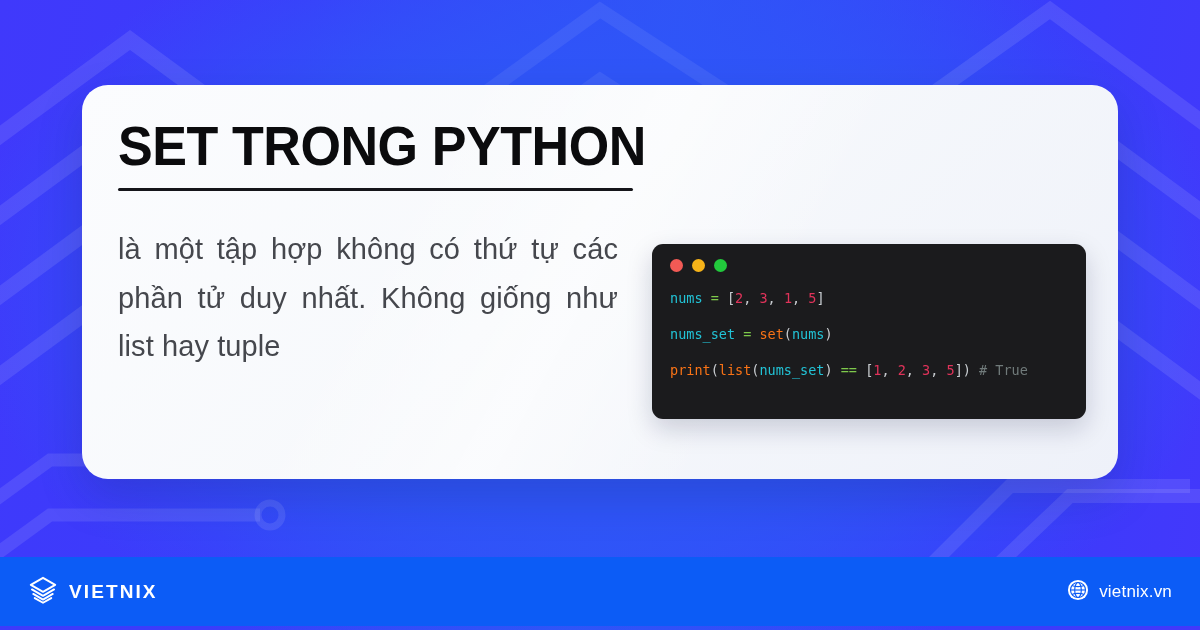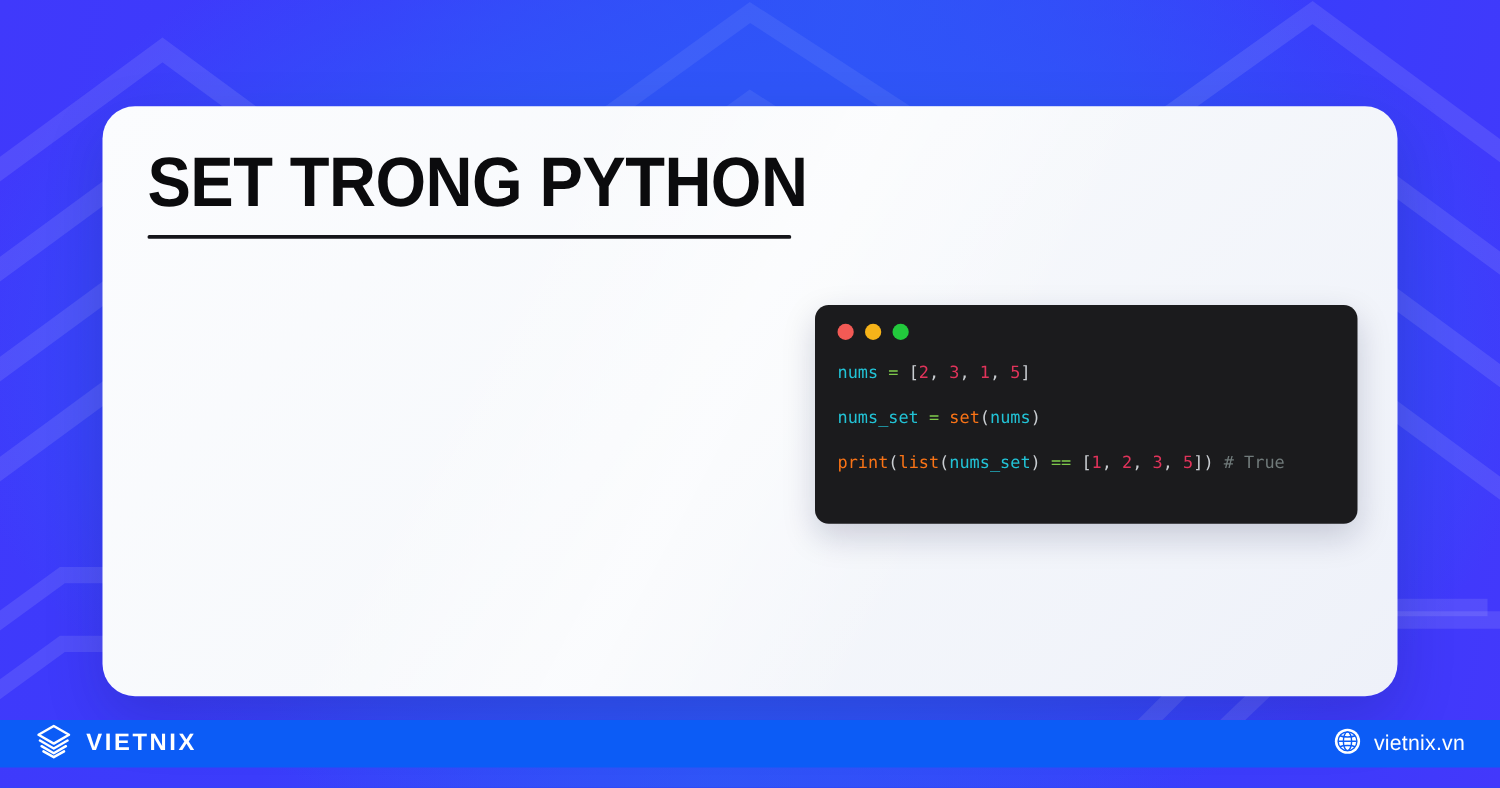--- a/index.html
+++ b/index.html
@@ -37,21 +37,21 @@
   .wm-bl    { left: -40px;  bottom: 30px; }
   .wm-br    { right: -30px; bottom: 24px; }
   .wm-mid   { left: 400px;  top: -40px;  }
 
   
   .card {
     position: absolute;
     left: 82px;
     top: 85px;
     width: 1036px;
-    height: 472px;
+    height: 394px;
     border-radius: 26px;
     background: linear-gradient(135deg, #fbfcfe 0%, #f7f9fc 45%, #eef1f9 100%);
     box-shadow: 0 18px 46px rgba(17, 24, 80, 0.18);
     overflow: hidden;
   }
   .card-sheen {
     position: absolute;
     inset: 0;
     background: linear-gradient(118deg, rgba(255,255,255,0) 30%, rgba(255,255,255,0.55) 48%, rgba(255,255,255,0) 66%);
     pointer-events: none;
@@ -134,23 +134,23 @@
   .tok-op    { color: #7ec94b; }
   .tok-punct { color: #c9cdd1; }
   .tok-num   { color: #e0335a; }
   .tok-fn    { color: #f97316; }
   .tok-com   { color: #707a7a; }
 
   
   .footer {
     position: absolute;
     left: 0;
-    bottom: 16px;
+    bottom: 4px;
     width: 1200px;
-    height: 38px;
+    height: 69px;
     background: #0c5cf6;
     display: flex;
     align-items: center;
     justify-content: space-between;
     padding: 0 28px;
     box-sizing: border-box;
   }
   .brand {
     display: flex;
     align-items: center;
@@ -235,20 +235,21 @@
       </g>
     </svg>
   </div>
 
   <div class="card">
     <div class="card-sheen"></div>
 
     <div class="left-col">
       <h1 class="headline" style="color: rgb(11, 11, 13);">SET TRONG PYTHON</h1>
       <div class="headline-rule"></div>
+      <p class="body-text" style="color: rgb(69, 71, 77);">là một tập hợp không có thứ tự các phần tử duy nhất. Không giống như list hay tuple</p>
     </div>
 
     <div class="code-window" style="background: rgb(27, 27, 29);">
       <div class="dots">
         <span class="dot" style="background: rgb(242, 90, 85);"></span>
         <span class="dot" style="background: rgb(246, 179, 25);"></span>
         <span class="dot" style="background: rgb(34, 201, 60);"></span>
       </div>
       <div class="code-body"><div class="code-line"><span class="tok-var">nums</span><span class="tok-punct"> </span><span class="tok-op">=</span><span class="tok-punct"> [</span><span class="tok-num">2</span><span class="tok-punct">, </span><span class="tok-num">3</span><span class="tok-punct">, </span><span class="tok-num">1</span><span class="tok-punct">, </span><span class="tok-num">5</span><span class="tok-punct">]</span></div><div class="code-line"><span class="tok-var">nums_set</span><span class="tok-punct"> </span><span class="tok-op">=</span><span class="tok-punct"> </span><span class="tok-fn">set</span><span class="tok-punct">(</span><span class="tok-var">nums</span><span class="tok-punct">)</span></div><div class="code-line"><span class="tok-fn">print</span><span class="tok-punct">(</span><span class="tok-fn">list</span><span class="tok-punct">(</span><span class="tok-var">nums_set</span><span class="tok-punct">) </span><span class="tok-op">==</span><span class="tok-punct"> [</span><span class="tok-num">1</span><span class="tok-punct">, </span><span class="tok-num">2</span><span class="tok-punct">, </span><span class="tok-num">3</span><span class="tok-punct">, </span><span class="tok-num">5</span><span class="tok-punct">]) </span><span class="tok-com"># True</span></div></div>
     </div>

